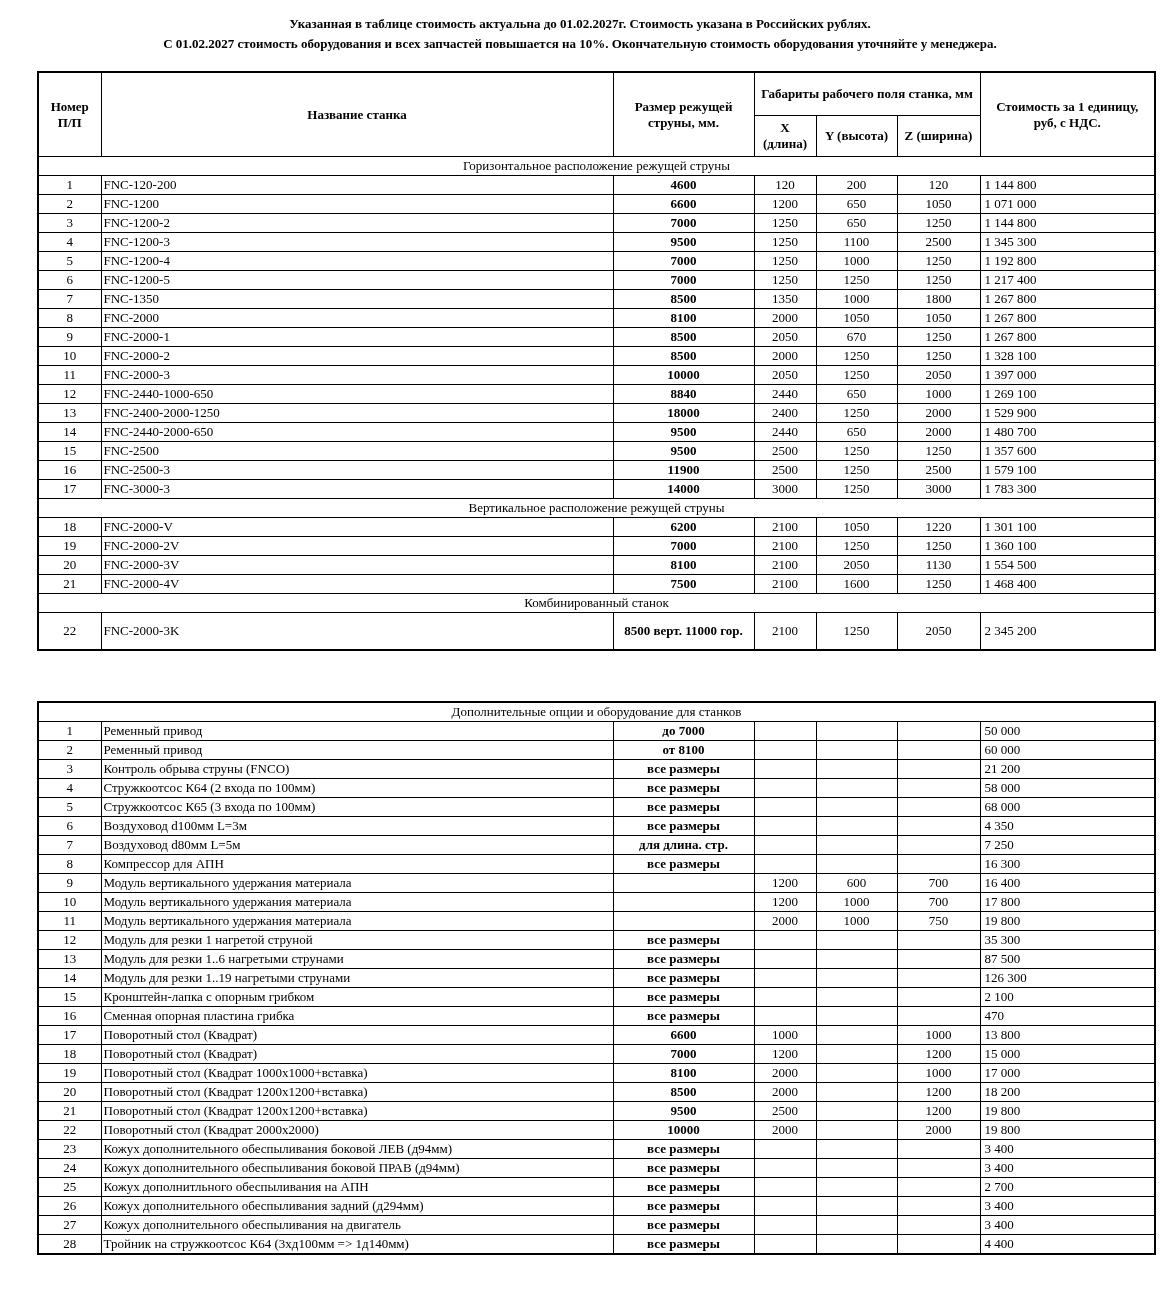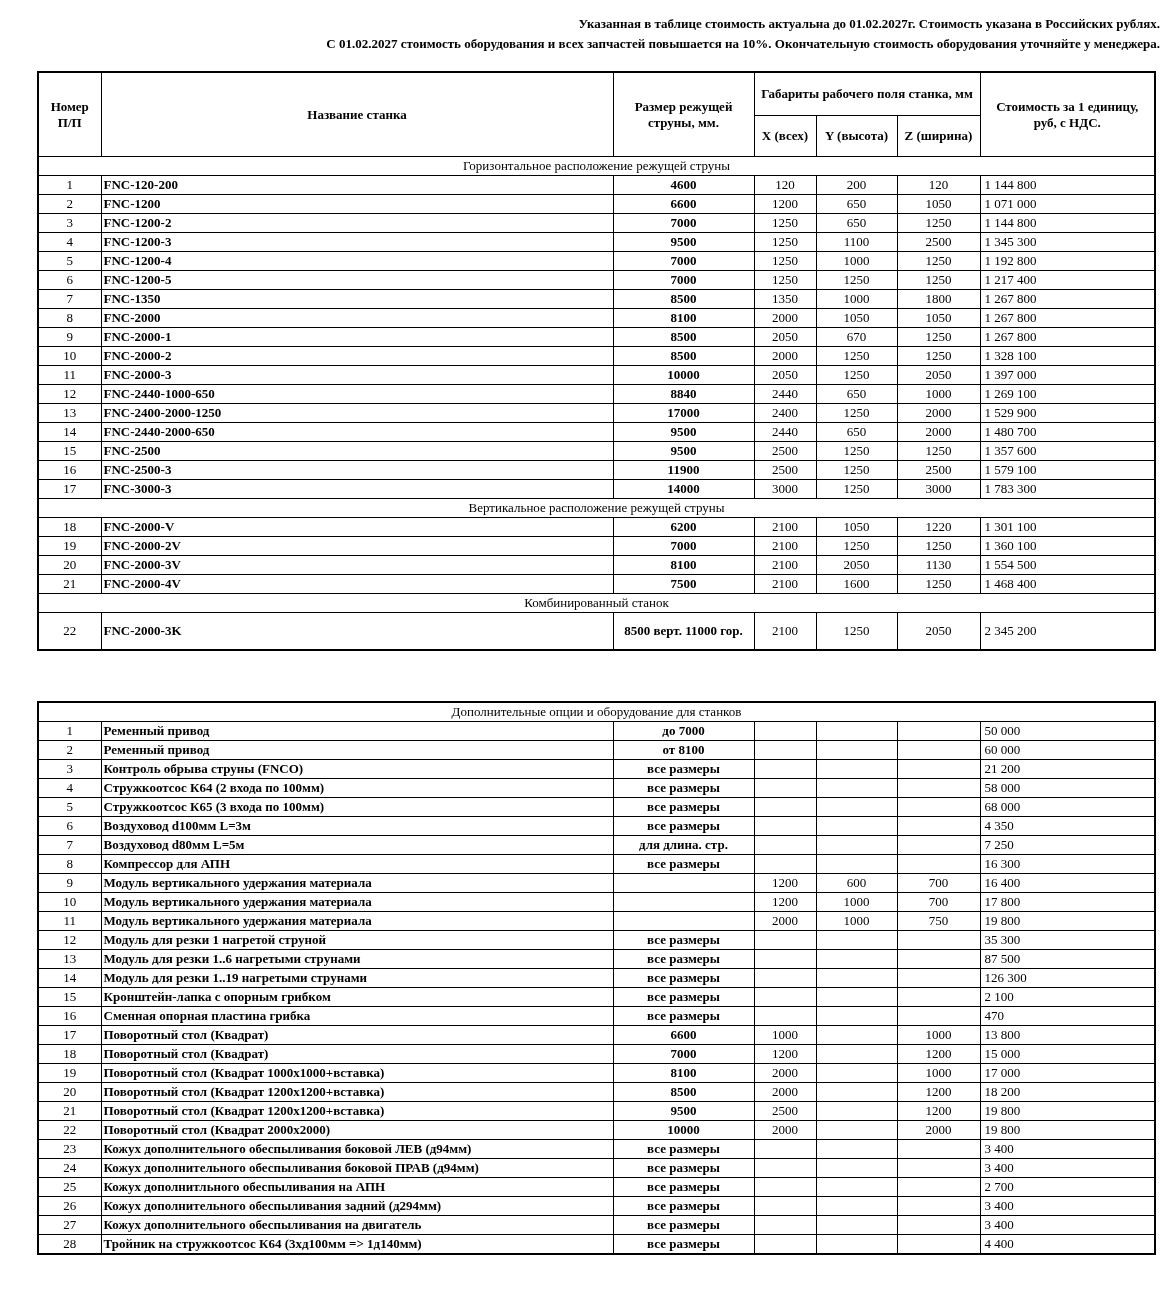--- a/index.html
+++ b/index.html
@@ -1,27 +1,27 @@
 <!DOCTYPE html>
 <html><head>
 <meta charset="utf-8">
 <style>
   html, body { margin: 0; padding: 0; background: #ffffff; }
   body { width: 1160px; height: 1307px; position: relative; font-family: "Liberation Serif", "DejaVu Serif", serif; color: #000; }
-  .notice { position: absolute; left: 0; width: 1160px; text-align: right; font-weight: bold; font-size: 13px; line-height: 18px; }
+  .notice { position: absolute; left: 0; width: 1160px; text-align: center; font-weight: bold; font-size: 13px; line-height: 18px; }
   .notice.l1 { top: 15px; }
   .notice.l2 { top: 35px; }
   table { position: absolute; left: 37px; width: 1117px; border-collapse: collapse; table-layout: fixed; font-size: 13px; }
   table.main { top: 71px; }
   table.opts { top: 701px; }
   td, th { border: 1.5px solid #000; padding: 0 4px; height: 18px; line-height: 18px; overflow: hidden; white-space: nowrap; }
   table { border: 2px solid #000; }
   th { font-weight: bold; text-align: center; white-space: normal; line-height: 16px; }
   .c-num { text-align: center; }
-  .c-name { text-align: left; font-weight: bold; padding-left: 2px; }
+  .c-name { text-align: left; font-weight: normal; padding-left: 2px; }
   .c-size { text-align: center; font-weight: bold; }
   .c-dim { text-align: center; }
   .c-price { padding-right: 4px; }
   .section { text-align: center; font-weight: normal; }
   .wrap { white-space: normal; line-height: 16px; margin-top: 20px; }
   tr.tall td { height: 36px; }
 </style>
 </head>
 <body>
 
@@ -40,21 +40,21 @@
   </colgroup>
   <thead>
     <tr>
       <th rowspan="2" style="height:46px">Номер П/П</th>
       <th rowspan="2">Название станка</th>
       <th rowspan="2">Размер режущей струны, мм.</th>
       <th colspan="3" style="height:42px">Габариты рабочего поля станка, мм</th>
       <th rowspan="2">Стоимость за 1 единицу, руб, с НДС.</th>
     </tr>
     <tr>
-      <th style="height:40px">X (всех)</th>
+      <th style="height:40px">X (длина)</th>
       <th>Y (высота)</th>
       <th>Z (ширина)</th>
     </tr>
   </thead>
   <tbody id="main-body">
       <tr>
         <td colspan="7" class="section">Горизонтальное расположение режущей струны</td>
       </tr>
       <tr>
         <td class="c-num">1</td>
@@ -160,21 +160,21 @@
         <td class="c-name">FNC-2440-1000-650</td>
         <td class="c-size">8840</td>
         <td class="c-dim">2440</td>
         <td class="c-dim">650</td>
         <td class="c-dim">1000</td>
         <td class="c-price">1 269 100</td>
       </tr>
       <tr>
         <td class="c-num">13</td>
         <td class="c-name">FNC-2400-2000-1250</td>
-        <td class="c-size">17000</td>
+        <td class="c-size">18000</td>
         <td class="c-dim">2400</td>
         <td class="c-dim">1250</td>
         <td class="c-dim">2000</td>
         <td class="c-price">1 529 900</td>
       </tr>
       <tr>
         <td class="c-num">14</td>
         <td class="c-name">FNC-2440-2000-650</td>
         <td class="c-size">9500</td>
         <td class="c-dim">2440</td>

